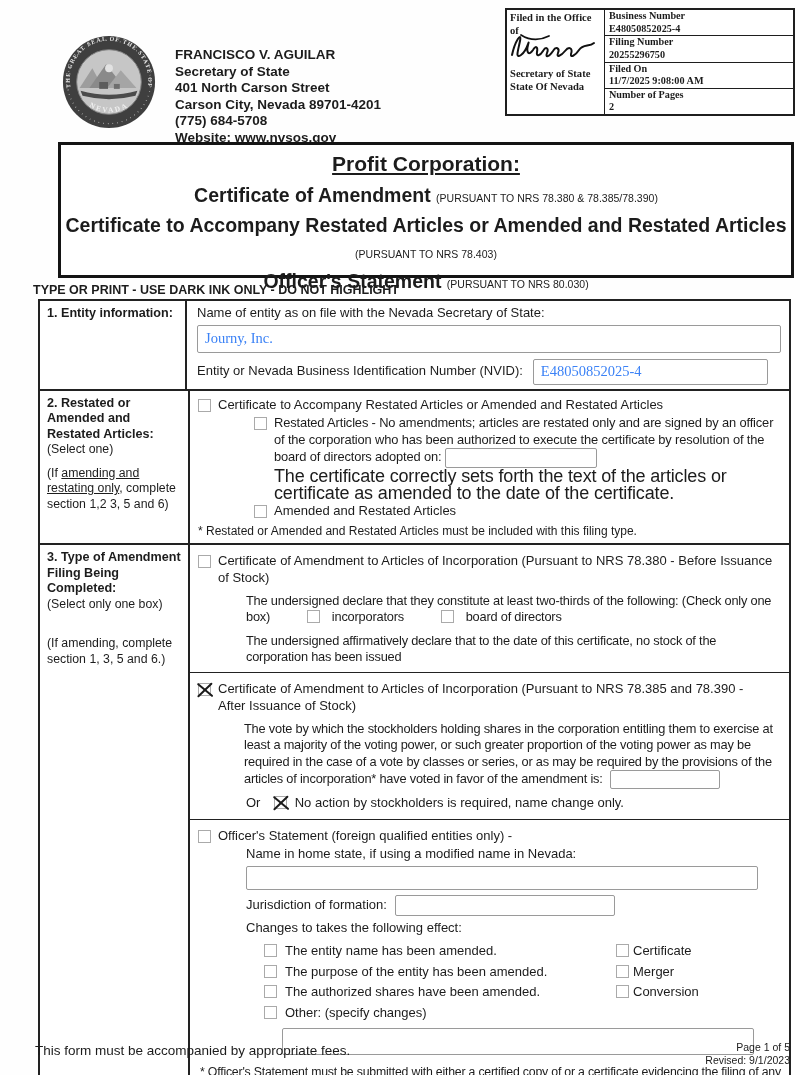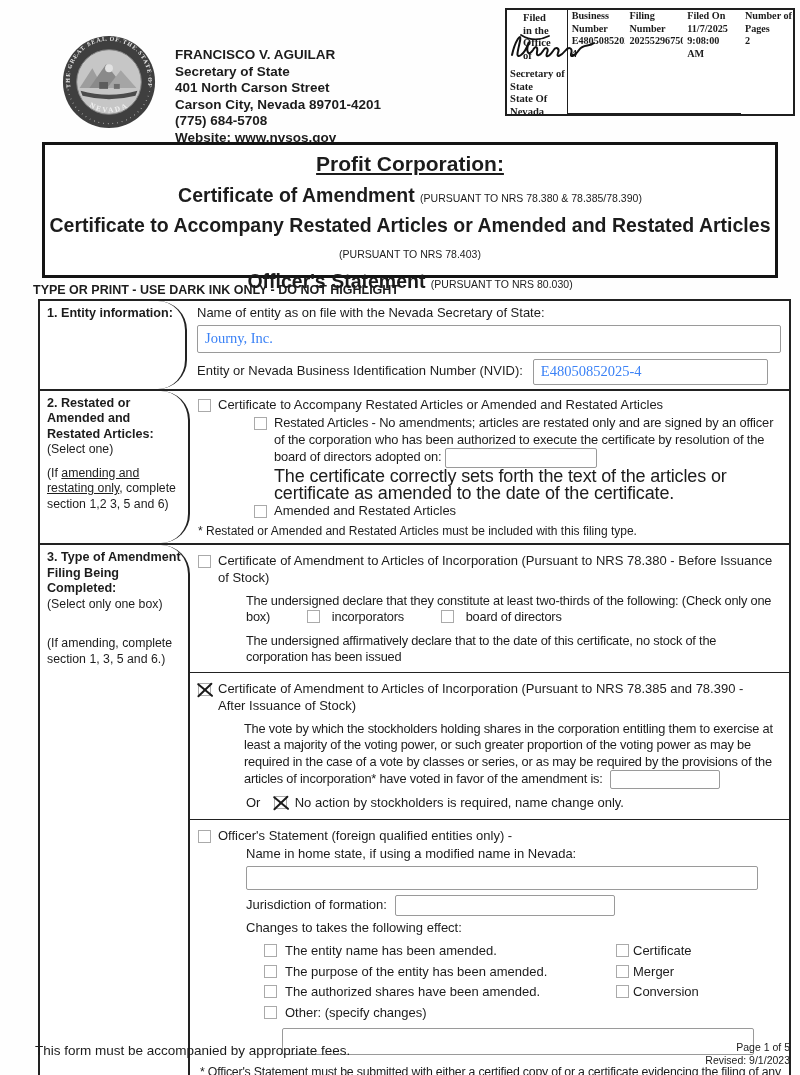--- a/index.html
+++ b/index.html
@@ -5,44 +5,44 @@
   * { margin:0; padding:0; box-sizing:border-box; }
   html,body { background:#ffffff; }
   body { width:800px; height:1075px; font-family:"Liberation Sans", sans-serif; color:#1c1c1c; }
   .page { position:relative; width:800px; height:1075px; background:#fefefe; overflow:hidden; }
 
   
   .seal { position:absolute; left:60px; top:30px; width:98px; height:104px; }
   .agency { position:absolute; left:175px; top:47px; font-weight:bold; font-size:13.5px; line-height:16.5px; }
   .filed-box { position:absolute; left:505px; top:8px; width:290px; height:108px;
                border:2px solid #1e1e1e; display:flex; font-family:"Liberation Serif", serif; background:#fff; }
-  .filed-left { width:98px; border-right:1.5px solid #1e1e1e; padding:2px 16px; font-size:10.6px;
+  .filed-left { width:98px; border-right:1.5px solid #1e1e1e; padding:2px 3px; font-size:10.6px;
                 font-weight:bold; line-height:12.5px; position:relative; }
   .filed-left .sig { position:absolute; left:2px; top:16px; }
   .filed-left .office { position:absolute; left:3px; top:58px; }
-  .filed-right { flex:1; display:flex; flex-direction:row; }
+  .filed-right { flex:1; display:flex; flex-direction:column; }
   .filed-field { flex:1; border-bottom:1.3px solid #1e1e1e; padding:0 4px; font-size:10.2px;
                  font-weight:bold; line-height:12.5px; overflow:hidden; }
   .filed-field:last-child { border-bottom:none; }
 
   
-  .title-box { position:absolute; left:42px; top:142px; width:736px; height:136px;
+  .title-box { position:absolute; left:58px; top:142px; width:736px; height:136px;
                border:3px solid #141414; text-align:center; padding-top:7px; background:#fff; }
   .title-box .t-head { font-size:21px; font-weight:bold; text-decoration:underline; margin-bottom:6px; }
   .title-box .t-line { font-size:19.5px; font-weight:bold; line-height:26.5px; }
   .title-box .t-note { font-size:10.5px; font-weight:normal; }
 
   .instruction { position:absolute; left:33px; top:283px; font-size:12.5px; font-weight:bold; }
 
   
   .form-table { position:absolute; left:38px; top:299px; width:753px; border:2px solid #222; background:#fff; }
   .row { display:flex; border-bottom:2px solid #222; }
   .row:last-child { border-bottom:none; }
   .label-cell { width:150px; border-right:2px solid #222; padding:5px 6px 5px 7px;
-                font-size:12.3px; line-height:15.5px;border-radius:29px; }
+                font-size:12.3px; line-height:15.5px; }
   .label-cell .lbl-title { font-weight:bold; font-size:12.6px; }
   .label-cell .gap { height:8px; }
   .content-cell { flex:1; position:relative; padding:4px 8px; font-size:13px; line-height:16.5px; }
 
   
   .tinput { font-family:Liberation Serif, serif; border:1.2px solid #9a9a9a; border-radius:2px;
             background:#fff; color:#3b82f6; padding:1px 7px; font-size:14.5px; }
   .inline-input { height:20px; font-size:12px; vertical-align:middle; }
 
   

